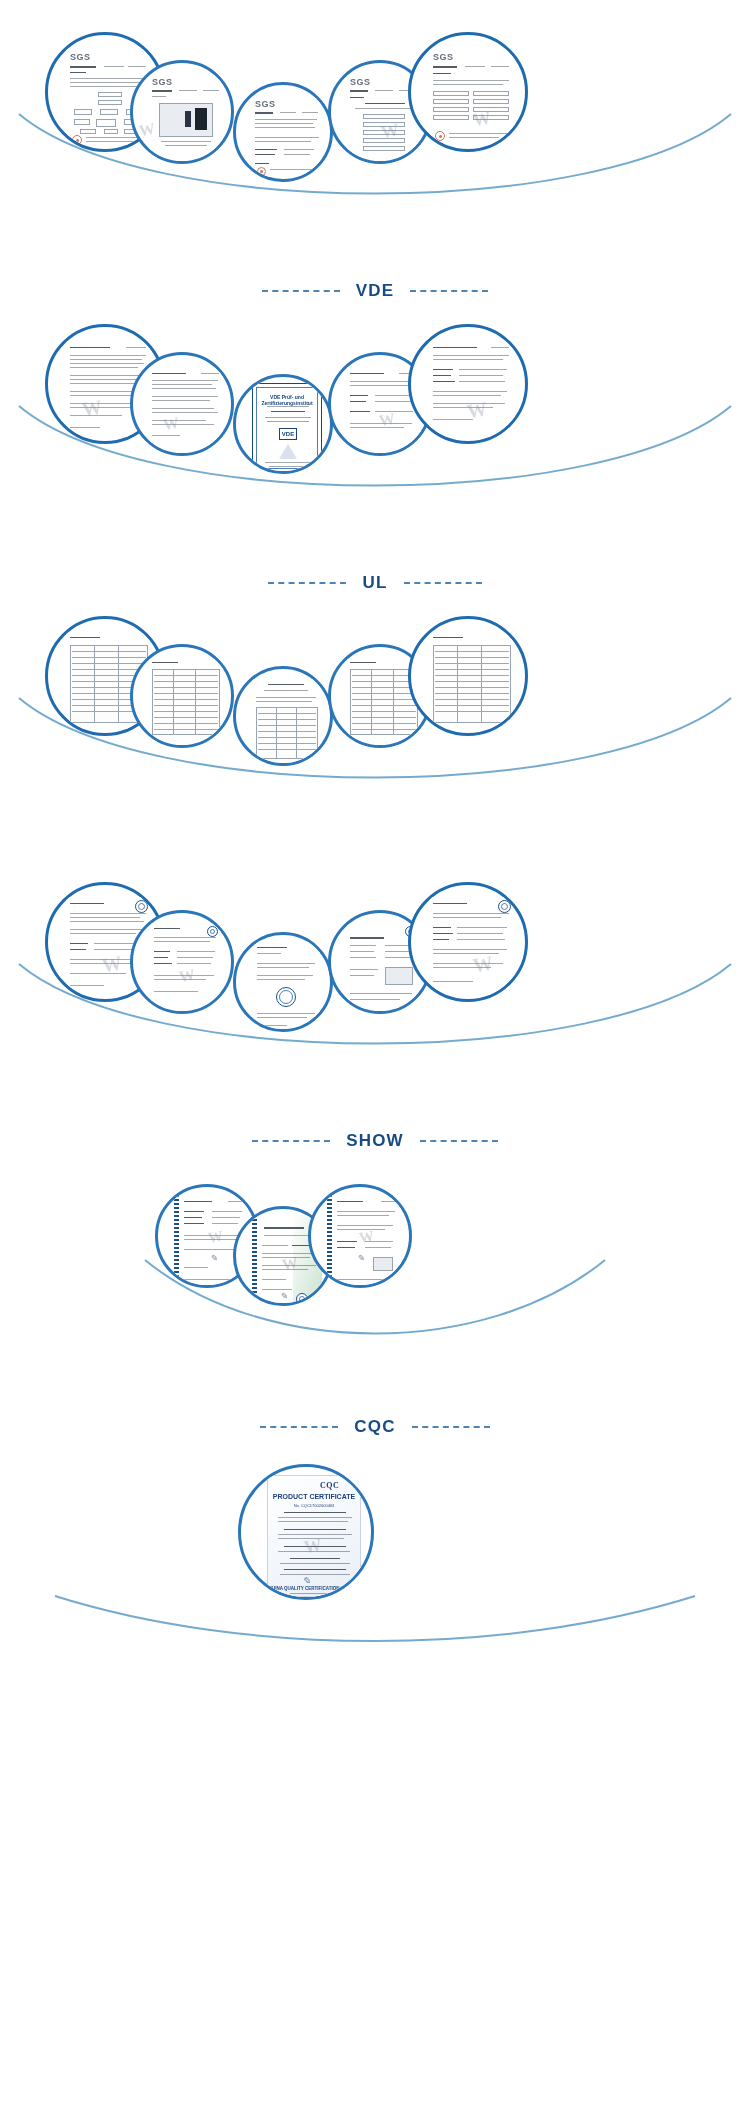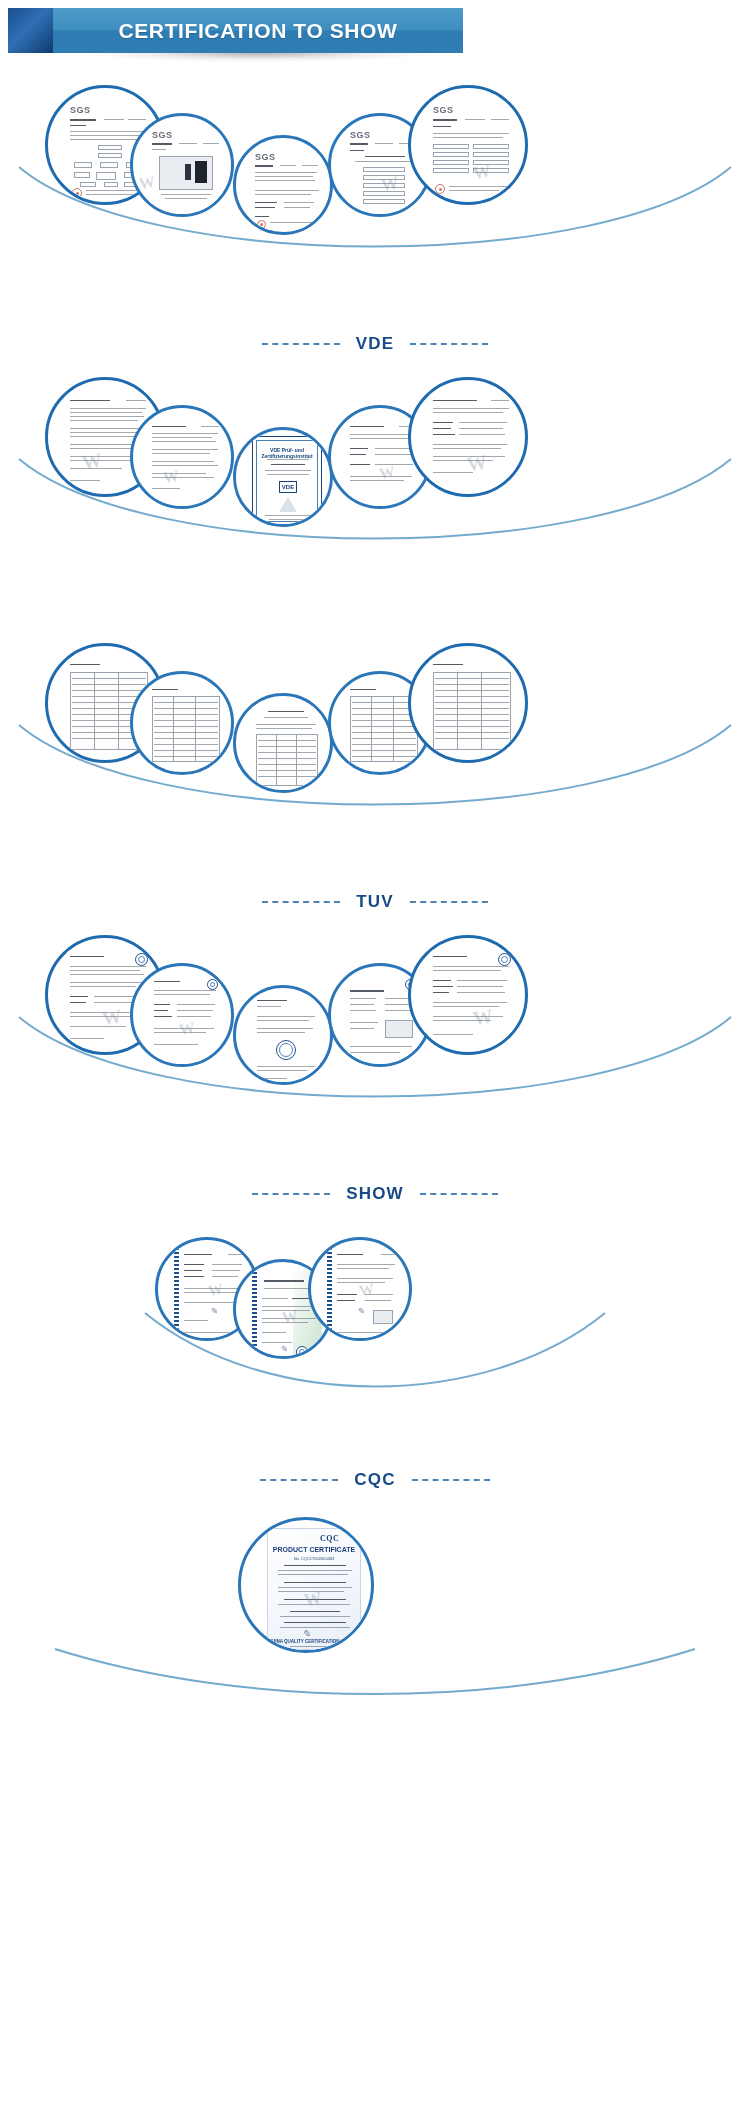--- a/index.html
+++ b/index.html
@@ -230,27 +230,20 @@
     font-style: italic;
     font-size: 9px;
     transform: rotate(-6deg);
   }
 </style>
 </head>
 <body>
 
 <div id="page">
 
-  <div class="banner-wrap">
-    <div class="banner-square"></div>
-    <div class="banner-bar">
-      <span class="banner-text">CERTIFICATION TO SHOW</span>
-    </div>
-    <div class="banner-shadow"></div>
-  </div>
 
   <div class="section" style="margin-top:12px;">
 
     <div class="circles" style="height:200px;">
       <div class="swoosh" style="top:96px;">
         <svg width="720" height="118" viewBox="0 0 720 118">
           <path d="M4 6 C 130 112, 590 112, 716 6" fill="none" stroke="#5a9bc6" stroke-width="2" opacity="0.85"></path>
         </svg>
       </div>
 
@@ -465,20 +458,25 @@
           <div class="ln" style="left:4px; top:62px; width:72px;"></div>
           <div class="ln" style="left:4px; top:66px; width:60px;"></div>
           <div class="ln" style="left:4px; top:78px; width:40px;"></div>
           <div class="wm" style="left:38px; top:58px;">W</div>
         </div>
       </div>
     </div>
   </div>
 
   <div class="section" style="margin-top:66px;">
+    <div class="sec-label">
+      <span class="dashline"></span>
+      <span class="sec-title">UL</span>
+      <span class="dashline"></span>
+    </div>
 
     <div class="circles" style="height:200px;">
       <div class="swoosh" style="top:96px;">
         <svg width="720" height="118" viewBox="0 0 720 118">
           <path d="M4 6 C 130 112, 590 112, 716 6" fill="none" stroke="#5a9bc6" stroke-width="2" opacity="0.85"></path>
         </svg>
       </div>
 
       <div class="circle big" style="left:45px; top:20px; width:120px; height:120px;">
         <div class="cert" style="left:18px; top:14px; width:86px; height:96px;">
@@ -573,25 +571,20 @@
           <div class="ln" style="left:6px; top:72px; width:74px;"></div>
           <div class="ln" style="left:6px; top:78px; width:74px;"></div>
           <div style="position:absolute;left:28px;top:12px;width:1px;height:78px;background:#9aa3b0;"></div>
           <div style="position:absolute;left:52px;top:12px;width:1px;height:78px;background:#9aa3b0;"></div>
         </div>
       </div>
     </div>
   </div>
 
   <div class="section" style="margin-top:66px;">
-    <div class="sec-label">
-      <span class="dashline"></span>
-      <span class="sec-title">TUV</span>
-      <span class="dashline"></span>
-    </div>
 
     <div class="circles" style="height:200px;">
       <div class="swoosh" style="top:96px;">
         <svg width="720" height="118" viewBox="0 0 720 118">
           <path d="M4 6 C 130 112, 590 112, 716 6" fill="none" stroke="#5a9bc6" stroke-width="2" opacity="0.85"></path>
         </svg>
       </div>
 
       <div class="circle big" style="left:45px; top:20px; width:120px; height:120px;">
         <div class="cert" style="left:18px; top:12px; width:86px; height:98px;">

